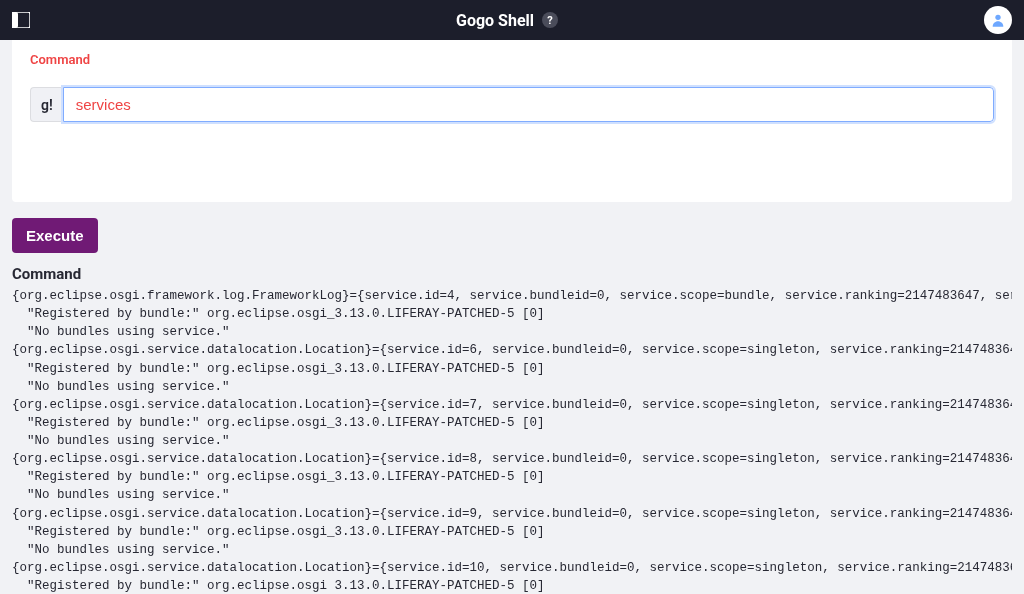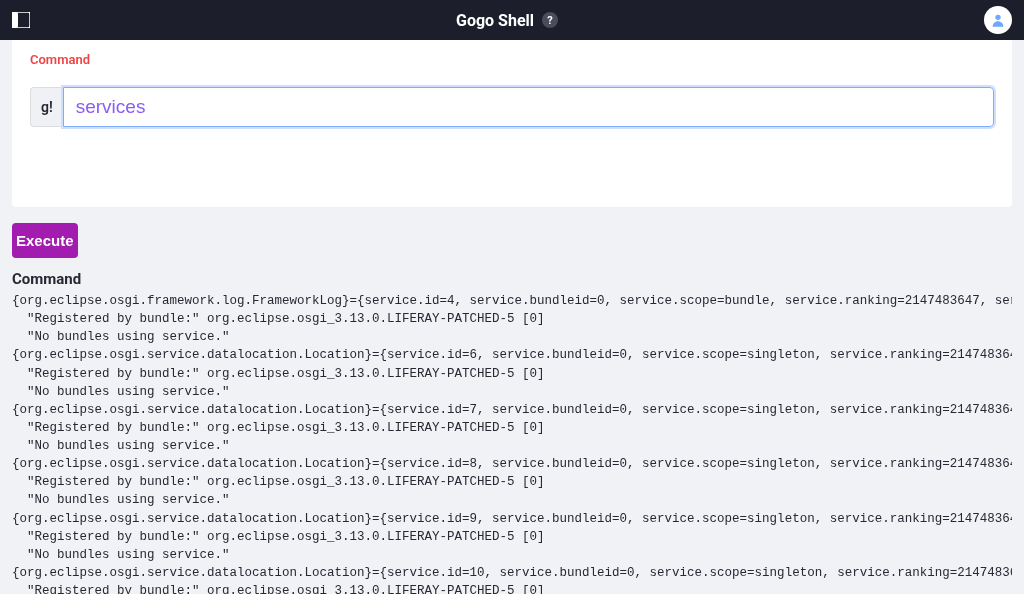--- a/index.html
+++ b/index.html
@@ -50,31 +50,31 @@
     border-radius: 4px 0 0 4px;
     display: flex; align-items: center;
   }
   .cmd-input {
     flex: 1;
     border: 1px solid #80acff;
     outline: 2px solid #cfe0ff;
     outline-offset: 0;
     border-radius: 0 4px 4px 0;
     padding: 8px 12px;
-    font-size: 19px;
-    color: #8b5cf6;
+    font-size: 15px;
+    color: #ef4444;
     background: #fff;
   }
   .execute-btn {
     margin: 16px 12px 12px 12px;
-    background: #a21caf;
+    background: #701a75;
     color: #fff;
     border: none;
     border-radius: 4px;
-    padding: 9px 4px;
+    padding: 9px 14px;
     font-size: 15px;
     font-weight: 600;
     cursor: pointer;
   }
   .output-section { margin: 0 12px; }
   .output-title {
     font-size: 15px;
     font-weight: 700;
     color: #272833;
     margin-bottom: 4px;

